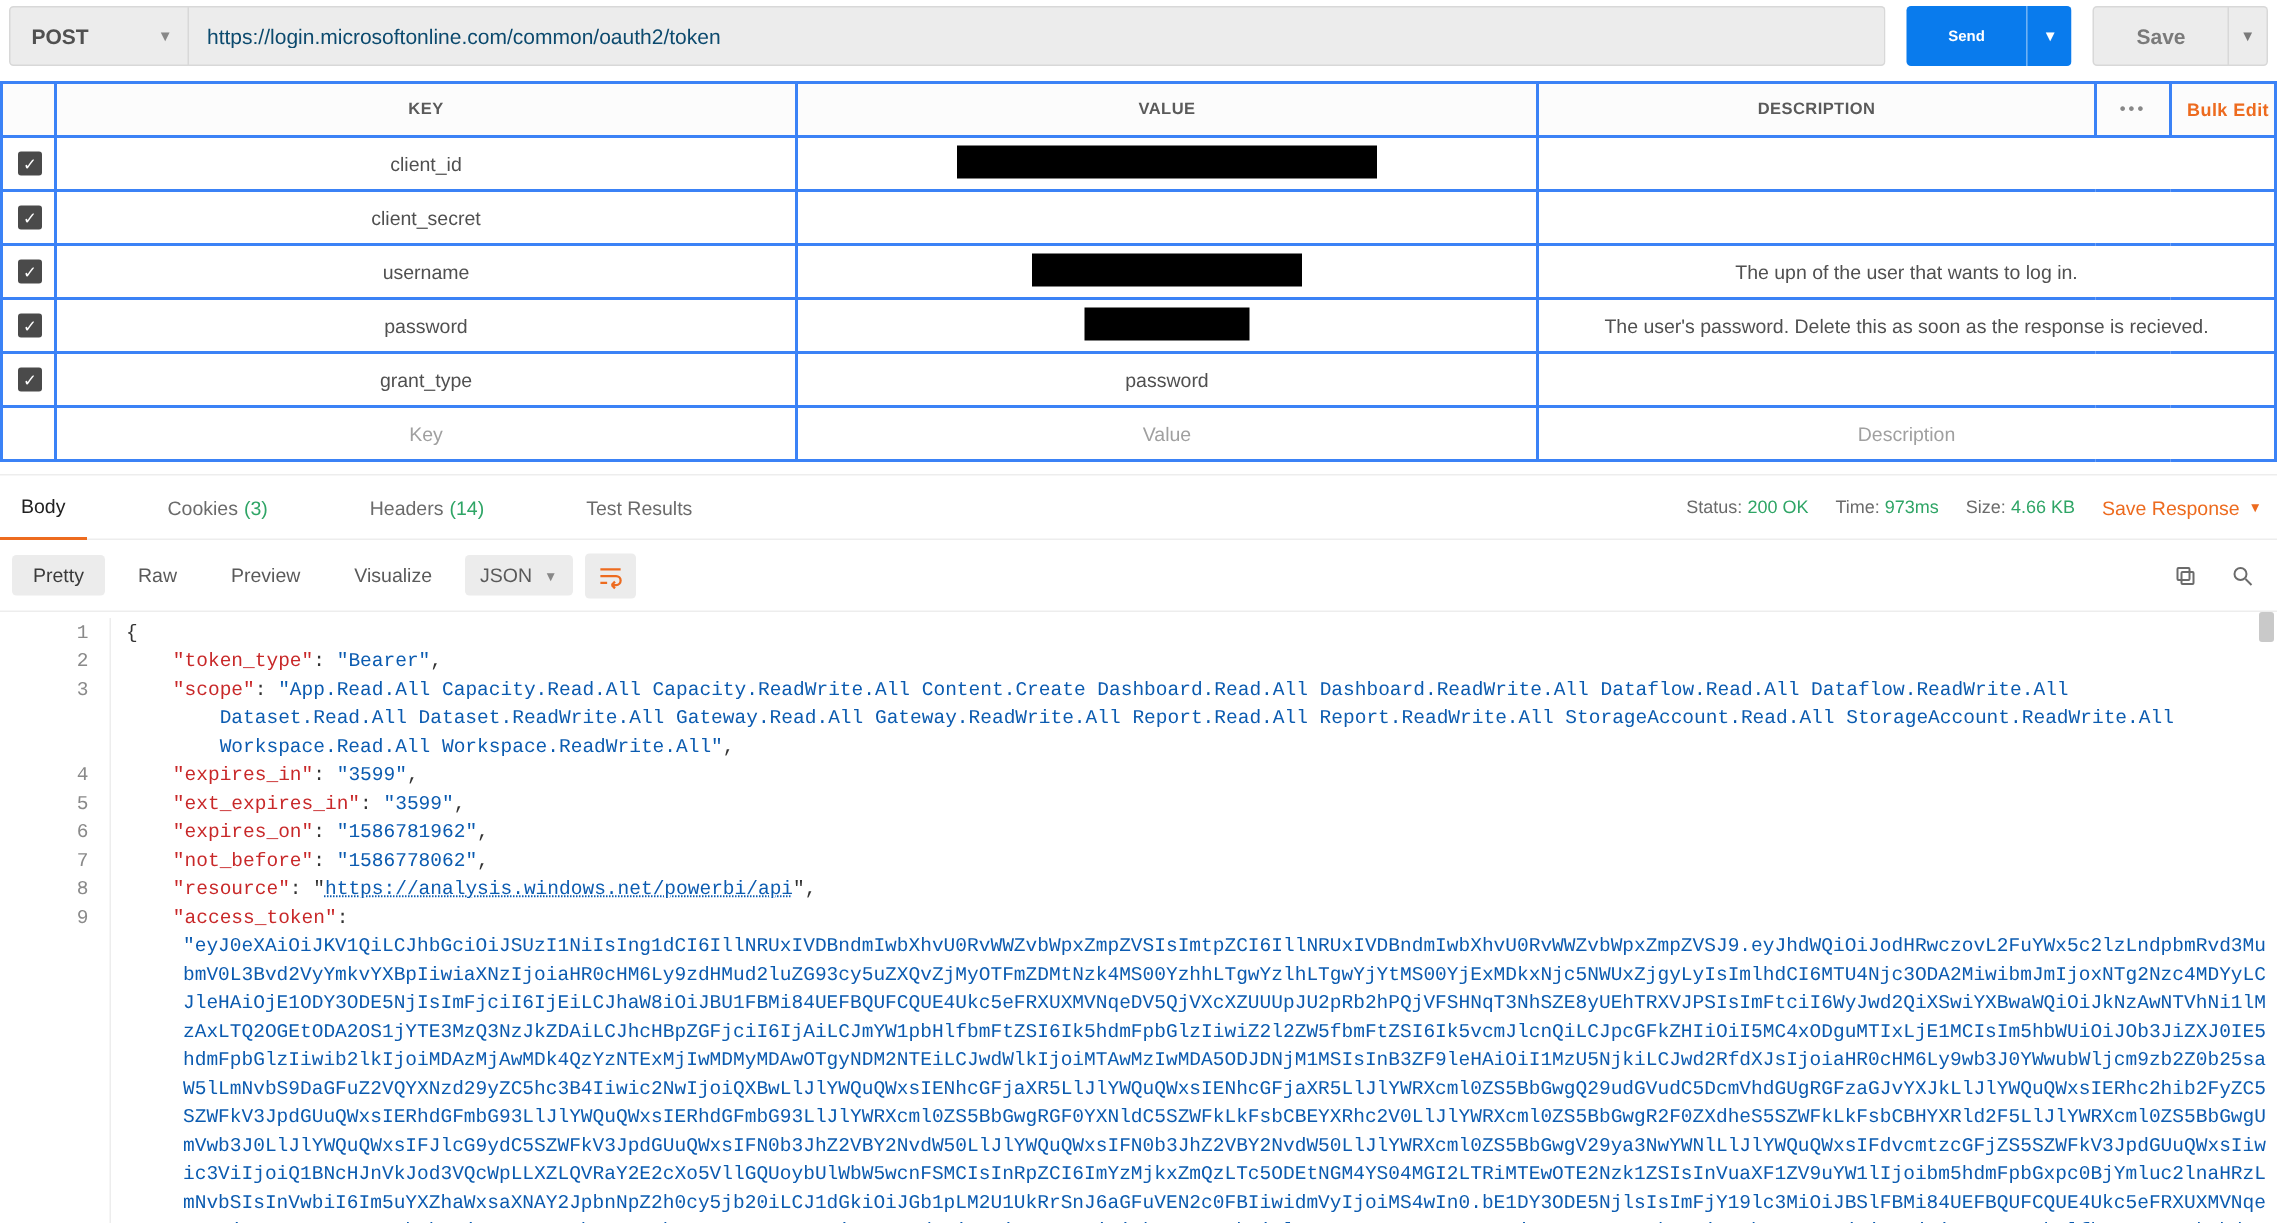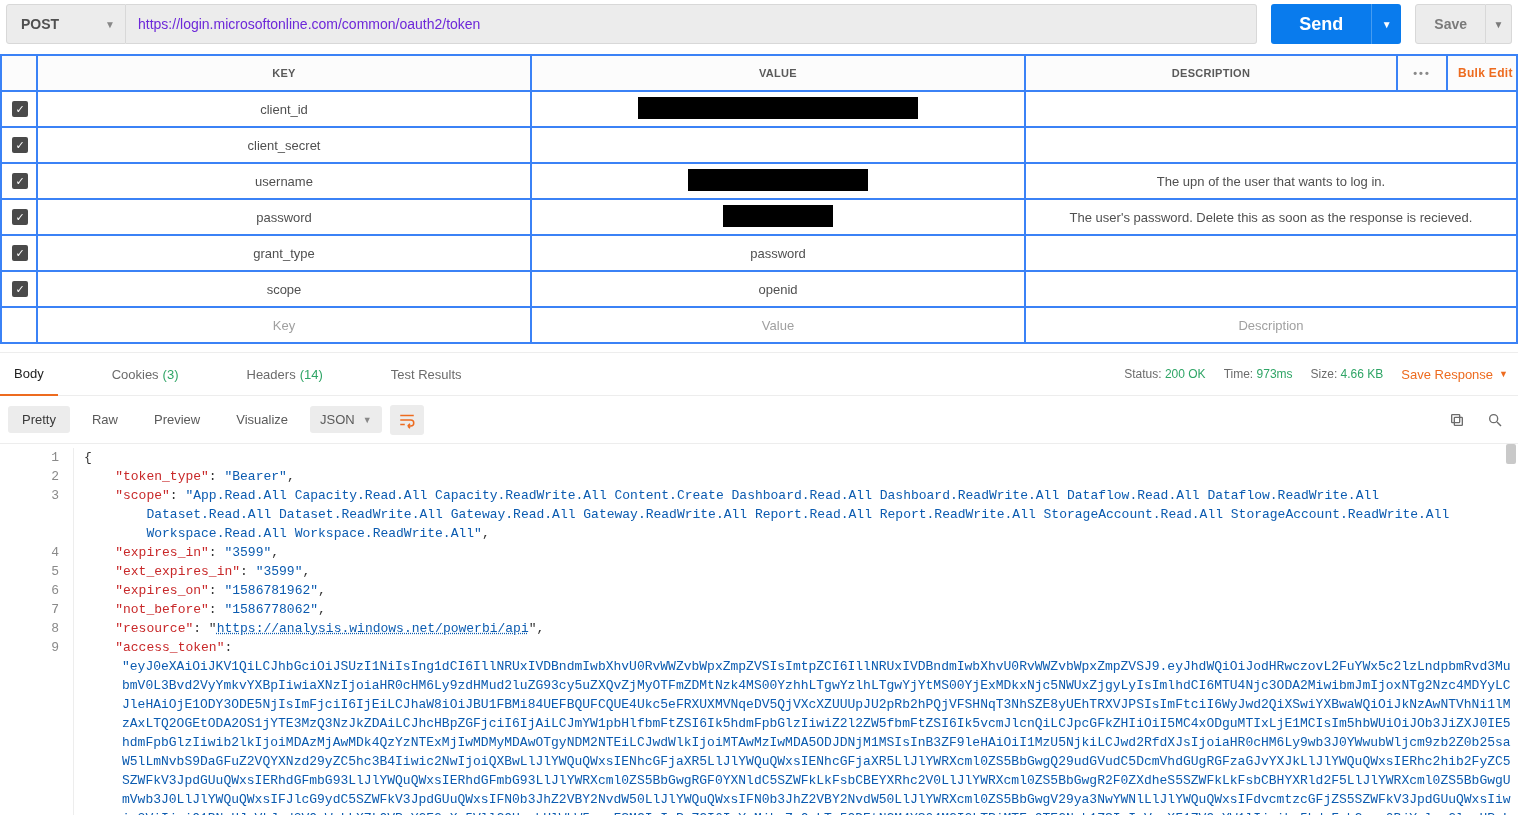--- a/index.html
+++ b/index.html
@@ -36,34 +36,34 @@
   .method-select .caret { color: #888; font-size: 10px; }
   .url-input {
     flex: 1;
     height: 40px;
     border: 1px solid #d8d8d8;
     border-left: none;
     border-radius: 0 3px 3px 0;
     background: #ececec;
     padding: 0 12px;
     font-size: 14px;
-    color: #6d28d9;
+    color: #0c4a6e;
     margin-left: -8px;
   }
   .send-btn-group {
     display: flex;
     margin-left: 6px;
   }
   .send-btn {
     background: #097bed;
     color: #fff;
     border: none;
     height: 40px;
     padding: 0 28px;
-    font-size: 18px;
+    font-size: 10px;
     font-weight: 600;
     border-radius: 3px 0 0 3px;
     cursor: pointer;
   }
   .send-caret {
     background: #097bed;
     color: #fff;
     border: none;
     border-left: 1px solid rgba(255,255,255,0.25);
     height: 40px;
@@ -74,21 +74,21 @@
   }
   .save-btn-group {
     display: flex;
     margin-left: 6px;
   }
   .save-btn {
     background: #ececec;
     color: #7a7a7a;
     border: 1px solid #d8d8d8;
     height: 40px;
-    padding: 0 18px;
+    padding: 0 28px;
     font-size: 14px;
     font-weight: 600;
     border-radius: 3px 0 0 3px;
     cursor: pointer;
   }
   .save-caret {
     background: #ececec;
     color: #7a7a7a;
     border: 1px solid #d8d8d8;
     border-left: none;
@@ -333,26 +333,20 @@
         <td>password</td>
         <td><span class="redact sm"></span></td>
         <td colspan="3">The user's password.  Delete this as soon as the response is recieved.</td>
       </tr>
       <tr>
         <td class="col-check"><span class="chk"></span></td>
         <td>grant_type</td>
         <td>password</td>
         <td colspan="3"></td>
       </tr>
-      <tr>
-        <td class="col-check"><span class="chk"></span></td>
-        <td>scope</td>
-        <td>openid</td>
-        <td colspan="3"></td>
-      </tr>
       <tr class="placeholder-row">
         <td class="col-check"></td>
         <td>Key</td>
         <td>Value</td>
         <td colspan="3">Description</td>
       </tr>
     </tbody>
 </table>
 
 <div class="resp-tabs">

